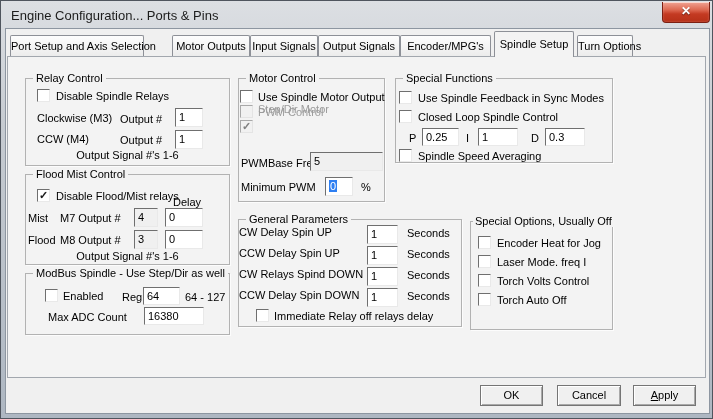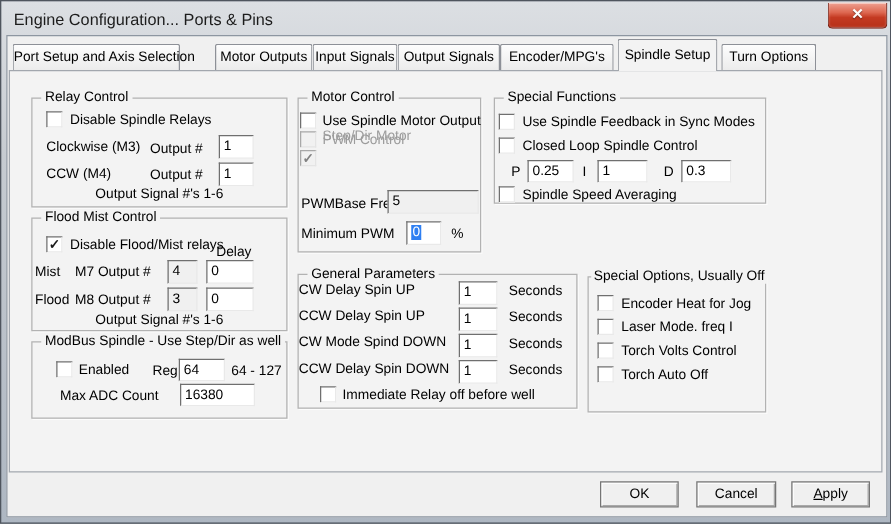--- a/index.html
+++ b/index.html
@@ -58,21 +58,21 @@
   <div class="close-btn"><span>✕</span></div>
   <div class="client"></div>
 </div>
 
 <div class="tab" style="left:10px;width:134px;">Port Setup and Axis Selection</div>
 <div class="tab" style="left:172px;width:78px;">Motor Outputs</div>
 <div class="tab" style="left:250px;width:68px;">Input Signals</div>
 <div class="tab" style="left:318px;width:82px;">Output Signals</div>
 <div class="tab" style="left:400px;width:91px;">Encoder/MPG's</div>
 <div class="tab active" style="left:494px;width:80px;">Spindle Setup</div>
-<div class="tab" style="left:577px;width:76px;">Turn Options</div>
+<div class="tab" style="left:577px;width:56px;">Turn Options</div>
 <div class="pane"></div>
 
 <div class="group" style="left:25px;top:78px;width:205px;height:88px;">
   <span class="gtitle">Relay Control</span>
 </div>
 <span class="cb" style="left:37px;top:89px;"></span>
 <span class="lbl" style="left:56px;top:90px;">Disable Spindle Relays</span>
 <span class="lbl" style="left:37px;top:112px;">Clockwise (M3)</span>
 <span class="lbl" style="left:120px;top:113px;">Output #</span>
 <div class="field" style="left:175px;top:108px;width:28px;height:19px;">1</div>
@@ -141,28 +141,28 @@
 
 <div class="group" style="left:238px;top:219px;width:224px;height:108px;">
   <span class="gtitle">General Parameters</span>
 </div>
 <span class="lbl" style="left:239px;top:226px;">CW Delay Spin UP</span>
 <div class="field" style="left:367px;top:225px;width:31px;height:19px;">1</div>
 <span class="lbl" style="left:407px;top:227px;">Seconds</span>
 <span class="lbl" style="left:239px;top:247px;">CCW Delay Spin UP</span>
 <div class="field" style="left:367px;top:246px;width:31px;height:19px;">1</div>
 <span class="lbl" style="left:407px;top:248px;">Seconds</span>
-<span class="lbl" style="left:239px;top:268px;">CW Mode Spind DOWN</span>
+<span class="lbl" style="left:239px;top:268px;">CW Relays Spind DOWN</span>
 <div class="field" style="left:367px;top:267px;width:31px;height:19px;">1</div>
 <span class="lbl" style="left:407px;top:269px;">Seconds</span>
 <span class="lbl" style="left:239px;top:289px;">CCW Delay Spin DOWN</span>
 <div class="field" style="left:367px;top:288px;width:31px;height:19px;">1</div>
 <span class="lbl" style="left:407px;top:290px;">Seconds</span>
 <span class="cb" style="left:256px;top:309px;"></span>
-<span class="lbl" style="left:274px;top:310px;">Immediate Relay off before well</span>
+<span class="lbl" style="left:274px;top:310px;">Immediate Relay off relays delay</span>
 
 <div class="group" style="left:470px;top:221px;width:143px;height:109px;">
   <span class="gtitle tight">Special Options, Usually Off</span>
 </div>
 <span class="cb" style="left:478px;top:236px;"></span>
 <span class="lbl" style="left:497px;top:237px;">Encoder Heat for Jog</span>
 <span class="cb" style="left:478px;top:255px;"></span>
 <span class="lbl" style="left:497px;top:256px;">Laser Mode. freq I</span>
 <span class="cb" style="left:478px;top:274px;"></span>
 <span class="lbl" style="left:497px;top:275px;">Torch Volts Control</span>

